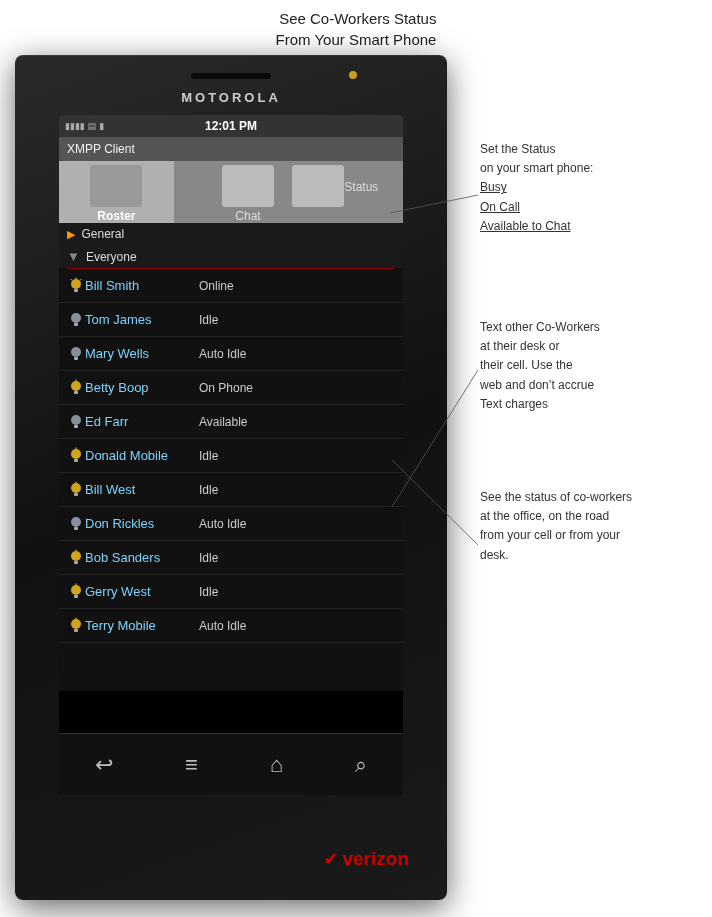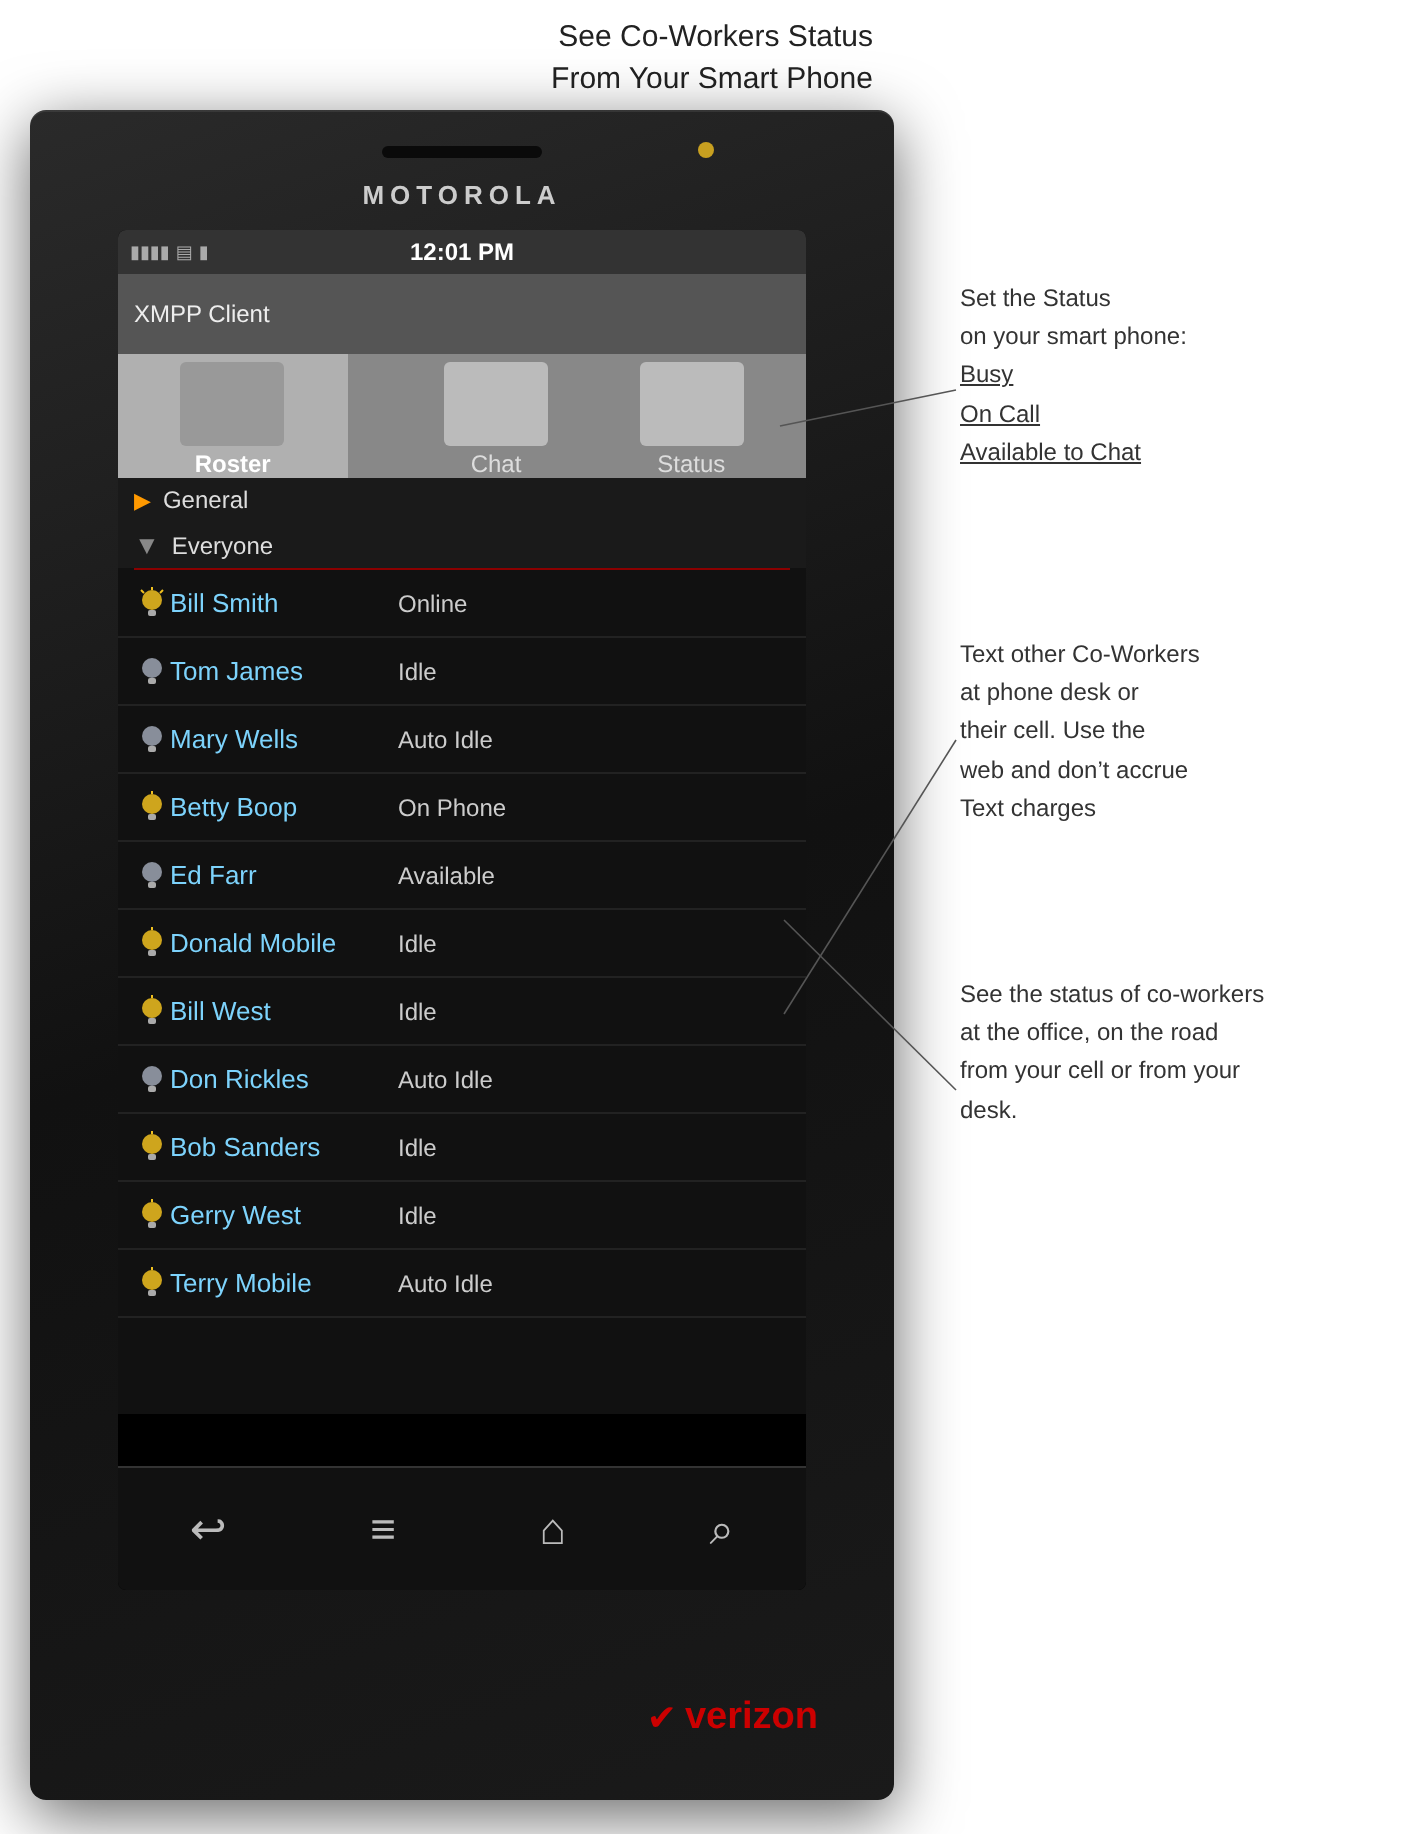--- a/index.html
+++ b/index.html
@@ -105,21 +105,21 @@
       color: #fff;
       font-weight: bold;
       position: absolute;
       left: 50%;
       transform: translateX(-50%);
     }
 
     
     .app-header {
       width: 100%;
-      height: 40px;
+      height: 24px;
       background: #555;
       display: flex;
       align-items: center;
       padding: 0 8px;
     }
     .app-header-title {
       font-size: 12px;
       color: #eee;
     }
 
@@ -311,21 +311,21 @@
           <span style="font-size:12px;color:#fff;font-weight:bold;margin-top:2px;">Roster</span>
         </div>
       </div>
       <div class="tab-item">
         <div style="display:flex;flex-direction:column;align-items:center;width:100%;padding:4px;margin-left:34px;">
           <div style="width:52px;height:42px;background:#bbb;border-radius:3px;"></div>
           <span style="font-size:12px;color:#ddd;margin-top:2px;">Chat</span>
         </div>
       </div>
       <div class="tab-item">
-        <div style="display:flex;flex-direction:column;align-items:center;width:100%;padding:4px;">
+        <div style="display:flex;flex-direction:row;align-items:center;width:100%;padding:4px;">
           <div style="width:52px;height:42px;background:#bbb;border-radius:3px;"></div>
           <span style="font-size:12px;color:#ddd;margin-top:2px;">Status</span>
         </div>
       </div>
     </div>
 
     <div class="roster-list" style="height:468px;overflow:hidden;">
 
       <div class="group-header">
         <span class="group-arrow">▶</span>
@@ -454,21 +454,21 @@
 <div class="ann-right-top">
   <span>Set the Status</span><br>
   <span>on your smart phone:</span><br>
   <span class="underline">Busy</span><br>
   <span class="underline">On Call</span><br>
   <span class="underline">Available to Chat</span>
 </div>
 
 <div class="ann-right-mid">
   <span>Text other Co-Workers</span><br>
-  <span>at phone desk or</span><br>
+  <span>at their desk or</span><br>
   <span>their cell.  Use the</span><br>
   <span>web and don’t accrue</span><br>
   <span>Text charges</span>
 </div>
 
 <div class="ann-right-bot">
   <span>See the status of co-workers</span><br>
   <span>at the office, on the road</span><br>
   <span>from your cell or from your</span><br>
   <span>desk.</span>

